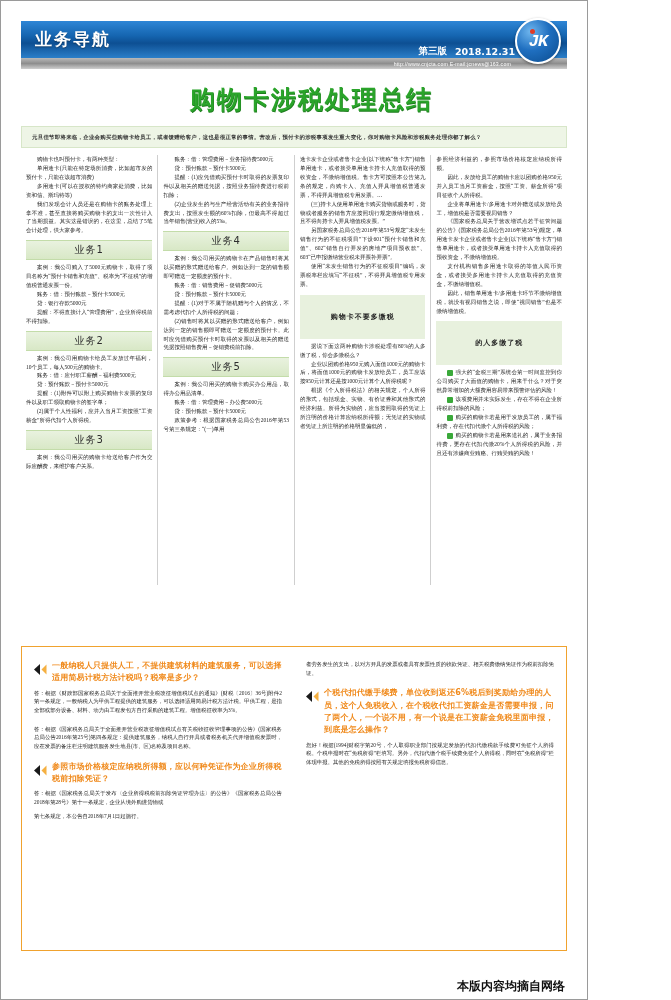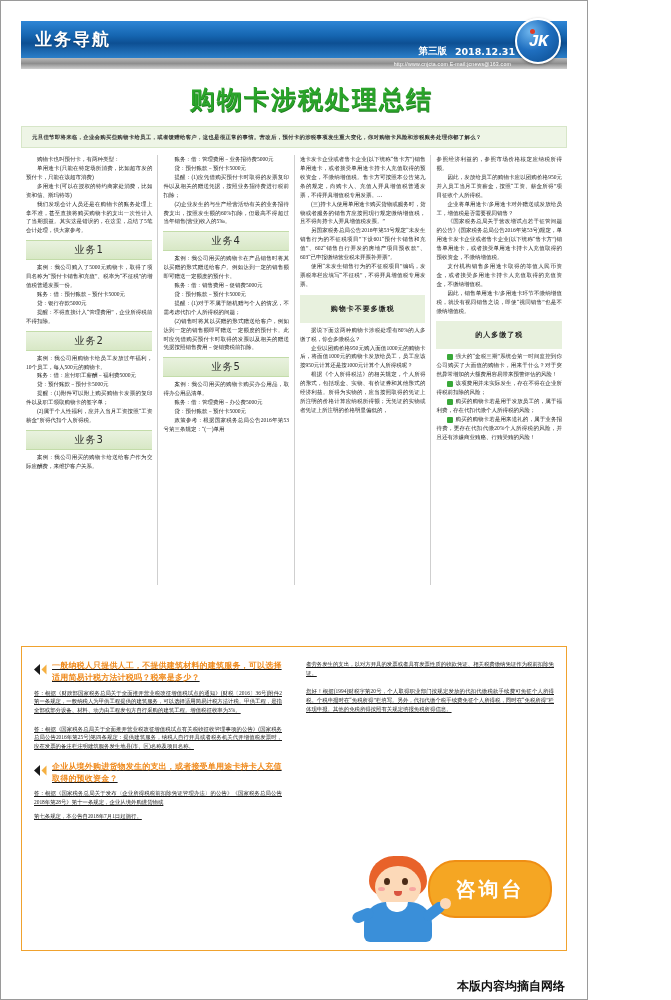--- a/index.html
+++ b/index.html
@@ -132,41 +132,41 @@
     letter-spacing:1px;
   }
   .subhead{
     margin:6px 0 3px 0;
     background:#e8f1de;
     text-align:center;
     font-family:"DejaVu Sans","Liberation Sans",sans-serif;
     font-weight:bold;
     font-size:7px;
     color:#1d1d1d;
-    padding:9px 0;
+    padding:17px 0;
     letter-spacing:1px;
   }
   .numbox{
     display:inline-block;
     width:6px;height:6px;line-height:6px;
     background:#3aa93a;color:#fff;
     font-size:4.6px;text-align:center;
     font-family:"Liberation Sans",sans-serif;
     vertical-align:middle;margin-right:2px;
     border-radius:1px;
   }
   
   .qa{
     position:absolute;left:20px;right:20px;top:645px;height:305px;
     border:1.5px solid #f0a22e;
     box-sizing:border-box;
     display:flex;
   }
   .qa-col{
-    width:50%;box-sizing:border-box;padding:13px 12px 8px 12px;text-decoration:underline;
+    width:50%;box-sizing:border-box;padding:13px 12px 8px 12px;
   }
   .qa-item{margin-bottom:10px;}
   .qa-q{
     display:flex;align-items:flex-start;gap:5px;
   }
   .qa-ico{
     flex:0 0 auto;margin-top:1px;
   }
   .qa-qtext{
     font-family:"DejaVu Sans","Liberation Sans",sans-serif;
@@ -359,51 +359,41 @@
       </div>
 
       <div class="qa-item">
         <div class="qa-q">
           <span class="qa-ico">
             <svg width="13" height="11" viewBox="0 0 13 11">
                 <path d="M6,0 L0,5.5 L6,11 Z" fill="#1a1a1a"></path>
                 <path d="M12.5,0.5 L7.5,5.5 L12.5,10.5 Z" fill="#f5b041"></path>
               </svg>
           </span>
-          <span class="qa-qtext">企业从境外购进货物发生的支出，或者接受单用途卡持卡人充值取得的预收资金？</span>
+          <span class="qa-qtext">参照市场价格核定应纳税所得额，应以何种凭证作为企业所得税税前扣除凭证？</span>
         </div>
         <p class="qa-a">答：根据《国家税务总局关于发布〈企业所得税税前扣除凭证管理办法〉的公告》《国家税务总局公告2018年第28号》第十一条规定，企业从境外购进货物或</p>
         <p class="qa-a">第七条规定，本公告自2018年7月1日起施行。</p>
       </div>
     </div>
 
     <div class="qa-col">
       <p class="qa-a" style="margin-top:0">者劳务发生的支出，以对方开具的发票或者具有发票性质的收款凭证、相关税费缴纳凭证作为税前扣除凭证。</p>
 
       <div class="qa-item" style="margin-top:10px">
+        <div class="qa-q">
+          <span class="qa-ico">
+            <svg width="13" height="11" viewBox="0 0 13 11">
+                <path d="M6,0 L0,5.5 L6,11 Z" fill="#1a1a1a"></path>
+                <path d="M12.5,0.5 L7.5,5.5 L12.5,10.5 Z" fill="#f5b041"></path>
+              </svg>
+          </span>
+          <span class="qa-qtext">个税代扣代缴手续费，单位收到返还6%税后到奖励给办理的人员，这个人免税收入，在个税收代扣工资薪金是否需要申报，问了两个人，一个说不用，有一个说是在工资薪金免税里面申报，到底是怎么操作？</span>
+        </div>
         <p class="qa-a">您好！根据(1994)财税字第20号，个人取得职业部门按规定发放的代扣代缴税款手续费可免征个人所得税。个税申报时在“免税所得”栏填写。另外，代扣代缴个税手续费免征个人所得税，同时在“免税所得”栏体现申报。其他的免税所得按照有关规定填报免税所得信息。</p>
       </div>
 
-      <div class="consult">
-        <div class="bubble">
-          <span>咨询台</span>
-        </div>
-        <div class="mascot">
-          <div class="m-hair"></div>
-          <div class="m-face"></div>
-          <div class="m-eye l"></div>
-          <div class="m-eye r"></div>
-          <div class="m-blush l"></div>
-          <div class="m-blush r"></div>
-          <div class="m-mouth"></div>
-          <div class="m-body"></div>
-          <div class="m-collar"></div>
-          <div class="m-armL"></div>
-          <div class="m-armR"></div>
-          <div class="m-hand"></div>
-        </div>
-      </div>
     </div>
   </div>
 
   <div class="footer">本版内容均摘自网络</div>
 
 </div>
 
 </body></html>

